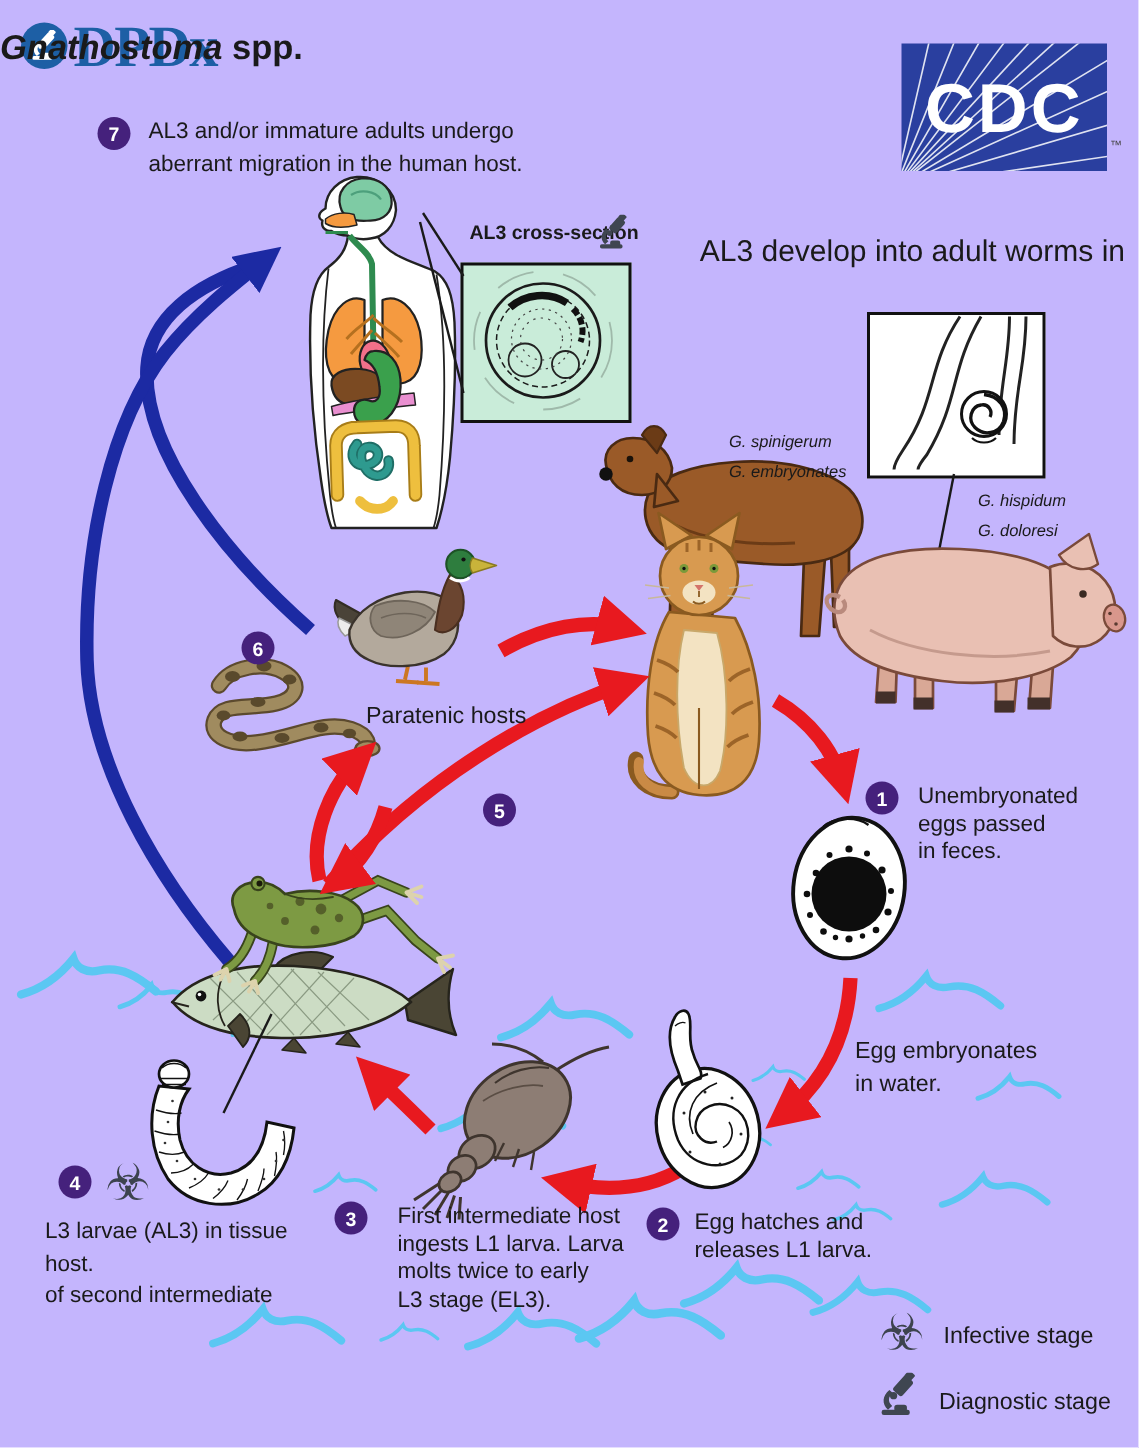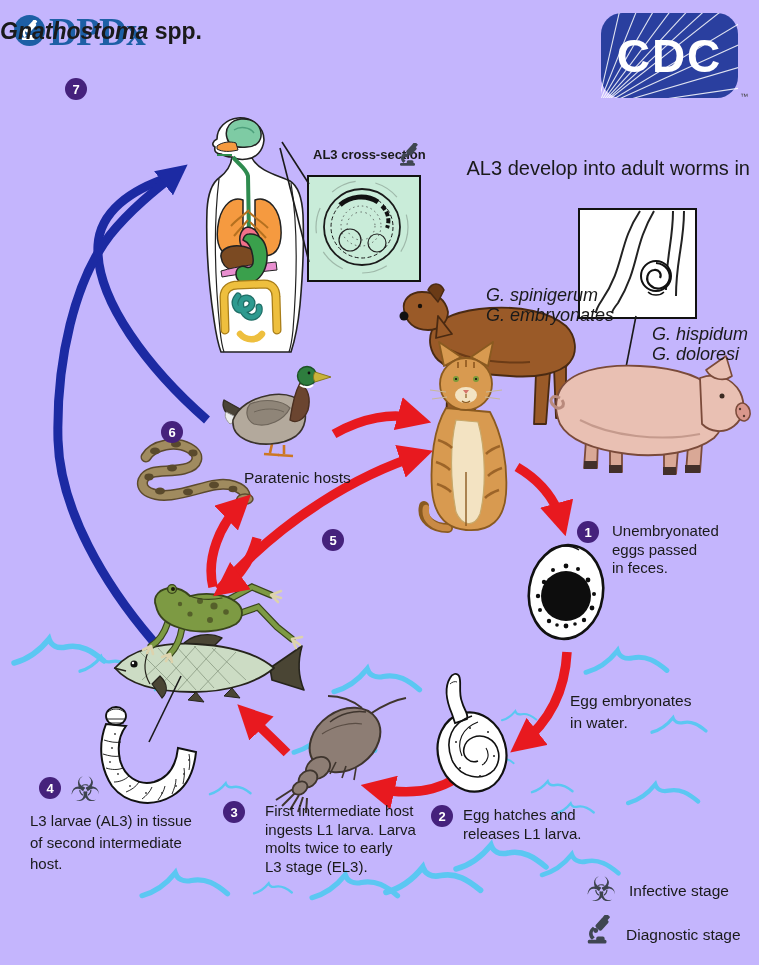--- a/index.html
+++ b/index.html
@@ -12,26 +12,26 @@
   .step-circle{position:absolute;width:22px;height:22px;border-radius:50%;background:#45217c;
     color:#fff;font-size:13px;font-weight:700;display:flex;align-items:center;justify-content:center;z-index:3;}
   .title{position:absolute;left:0;right:0;top:18px;text-align:left;font-size:23px;font-weight:700;z-index:3;}
   .title .it{font-style:italic;}
   .title .sf{margin-left:0.28em;}
   .dpdx{position:absolute;left:14px;top:13px;display:flex;align-items:flex-start;z-index:3;}
   .dpdx-circle{width:31px;height:31px;border-radius:50%;background:#1d5fa5;display:flex;
     align-items:center;justify-content:center;margin-top:2px;}
   .dpdx-word{font-family:"Liberation Serif",serif;font-weight:700;font-size:39px;line-height:37px;
     color:#1d5fa5;letter-spacing:-1px;margin-left:4px;}
-  .cdc{position:absolute;left:601px;top:13px;width:137px;height:85px;background:#2a3f9f;z-index:3;border-radius:21px;}
+  .cdc{position:absolute;left:601px;top:29px;width:137px;height:85px;background:#2a3f9f;z-index:3;}
   .cdc svg{position:absolute;left:0;top:0;}
   .cdc-word{position:absolute;inset:0;display:flex;align-items:center;justify-content:center;
     color:#fff;font-weight:700;font-size:46px;letter-spacing:2px;}
   .cdc-tm{position:absolute;left:740px;top:92px;font-size:8px;color:#444;z-index:3;}
-  .italic-label{font-style:italic;font-size:18px;line-height:20px;}
+  .italic-label{font-style:italic;font-size:11px;line-height:20px;}
   .semibold{font-weight:700;font-size:13px;}
   .bio{position:absolute;color:#3d434e;font-size:34px;line-height:34px;z-index:3;}
   .mic{position:absolute;color:#3f4651;z-index:3;}
   .legend-label{font-size:15.5px;}
 </style>
 </head>
 <body>
 
 <div class="canvas">
 
@@ -459,20 +459,22 @@
       </g>
     </svg>
     <span class="cdc-word">CDC</span>
   </div>
   <span class="cdc-tm">™</span>
 
   <div class="step-circle" style="left:65px;top:78px;">
     <span>7</span>
   </div>
   <div class="txt" style="left:99px;top:77px;line-height:22px;">
+      <div>AL3 and/or immature adults undergo</div>
+      <div>aberrant migration in the human host.</div>
     </div>
 
   <div class="txt semibold" style="left:313px;top:146px;">AL3 cross-section</div>
   <span class="mic" style="left:397px;top:143px;">
     <svg width="24" height="24">
         <use href="#mic"></use>
       </svg>
   </span>
 
   <div class="txt" style="left:455px;top:160px;width:295px;text-align:right;font-size:20px;line-height:17.5px;">
@@ -519,22 +521,22 @@
       <div>molts twice to early</div>
       <div>L3 stage (EL3).</div>
     </div>
 
   <div class="step-circle" style="left:39px;top:777px;">
     <span>4</span>
   </div>
   <span class="bio" style="left:70px;top:772px;">☣</span>
   <div class="txt" style="left:30px;top:810px;line-height:21.5px;">
       <div>L3 larvae (AL3) in tissue</div>
+      <div>host.</div>
       <div>of second intermediate</div>
-      <div>host.</div>
     </div>
 
   <div class="step-circle" style="left:322px;top:529px;">
     <span>5</span>
   </div>
 
   <div class="step-circle" style="left:161px;top:421px;">
     <span>6</span>
   </div>
   <div class="txt" style="left:244px;top:469px;font-size:15.5px;">Paratenic hosts</div>

